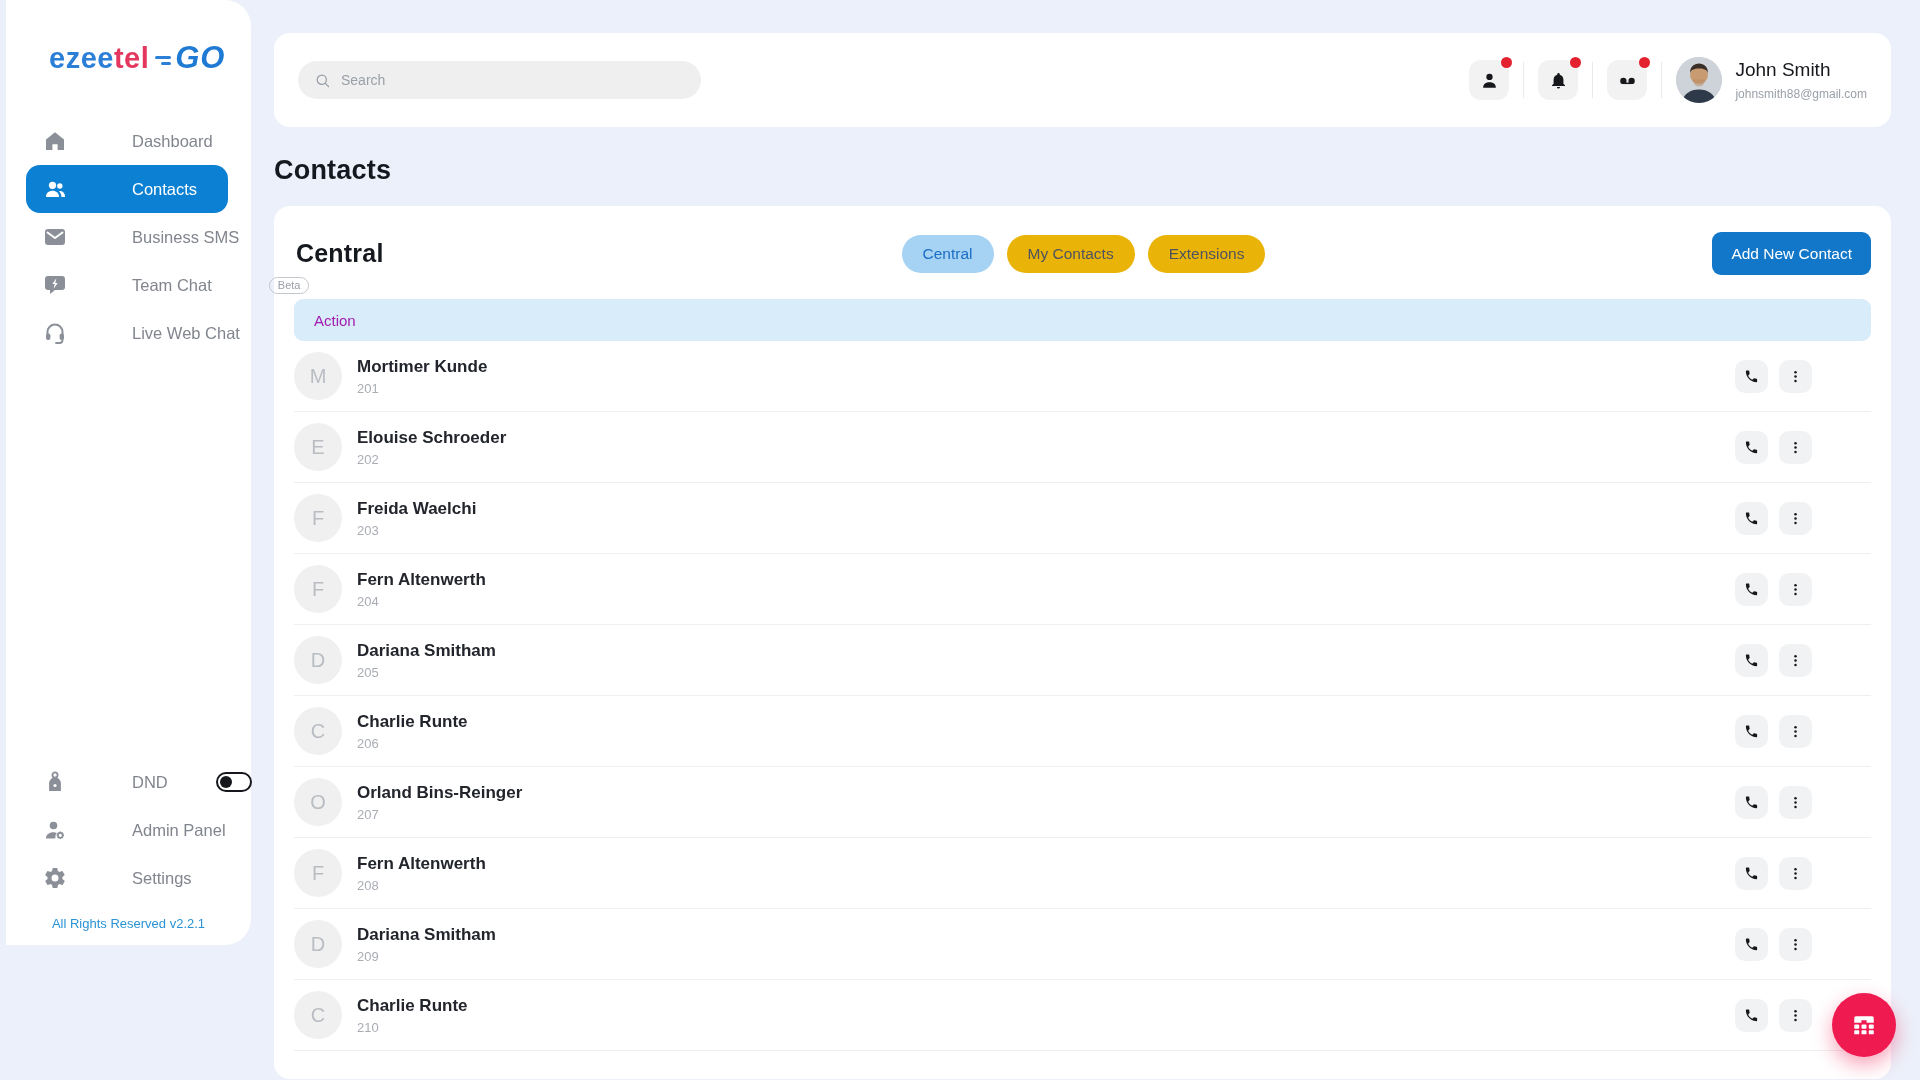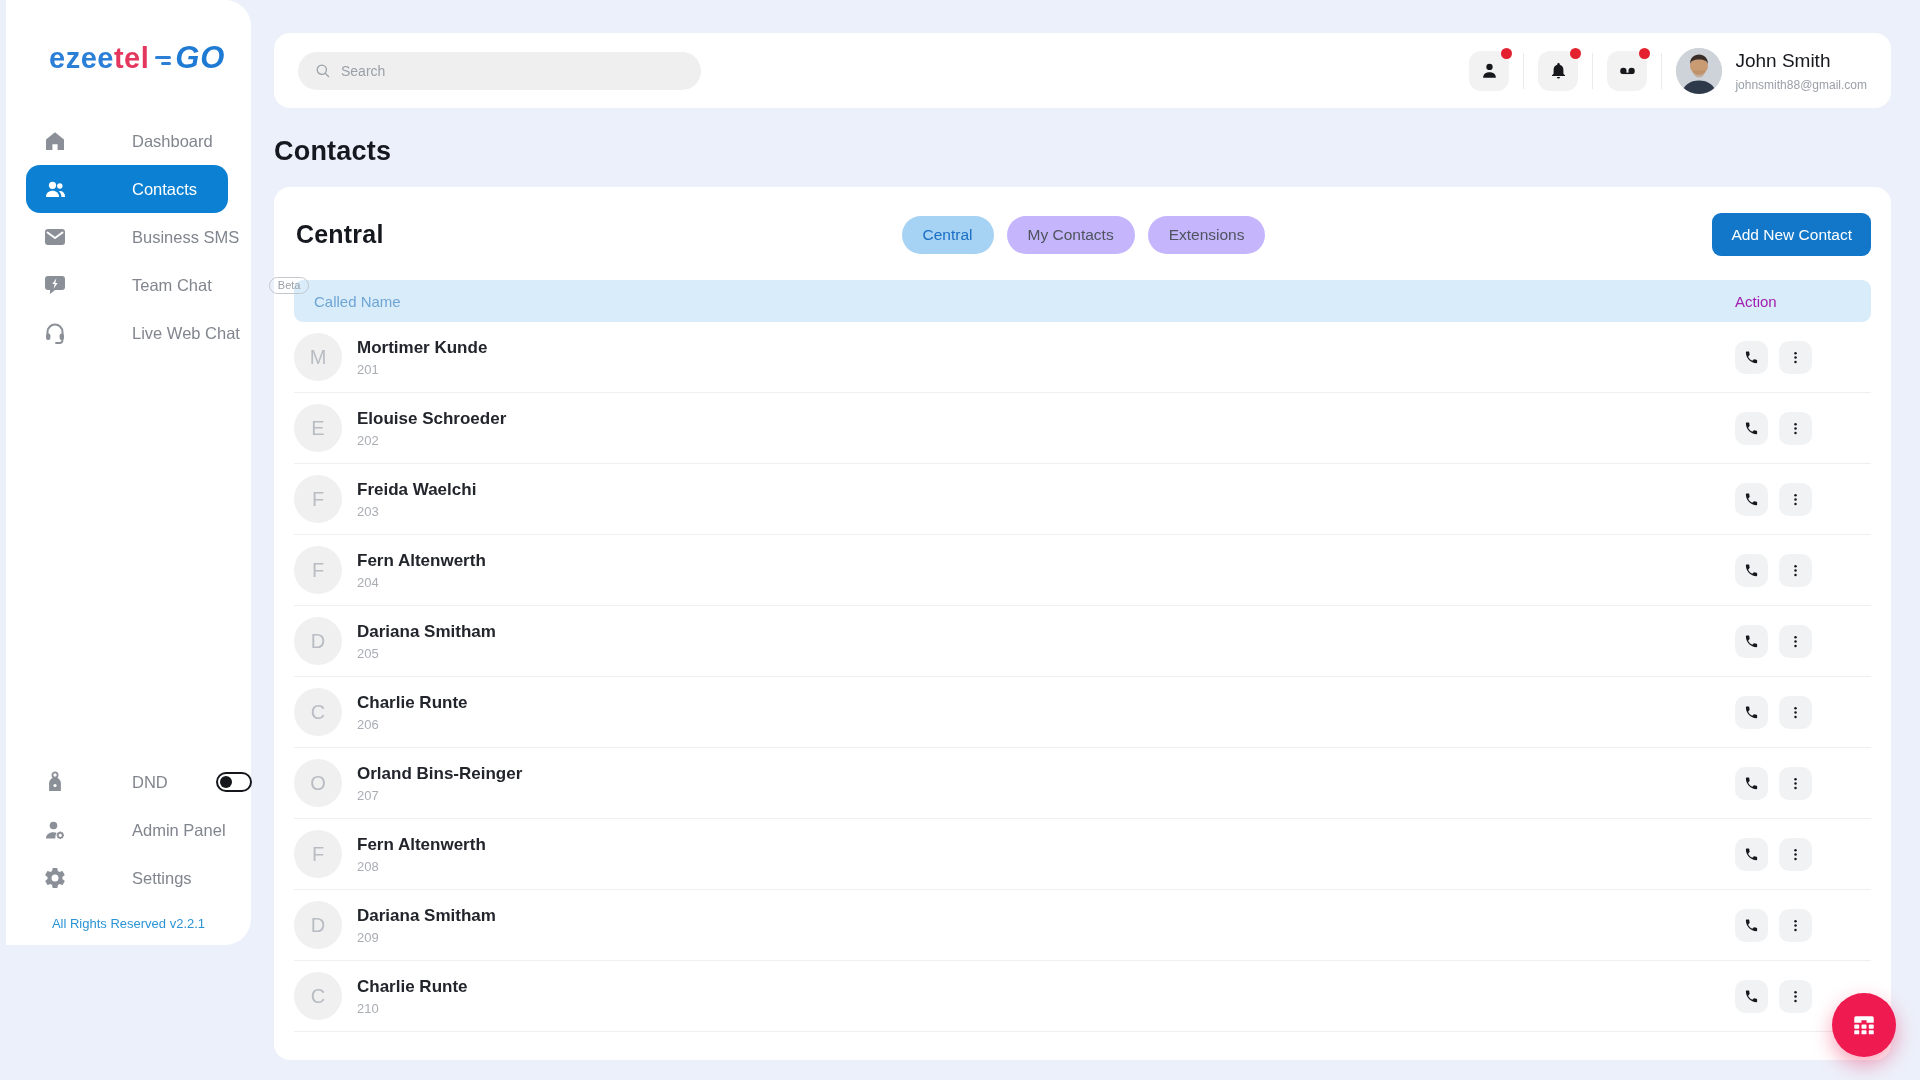--- a/index.html
+++ b/index.html
@@ -30,21 +30,21 @@
   .sidebar-bottom{position:absolute;left:0;right:0;bottom:0;padding-bottom:14px;}
   .toggle{width:36px;height:20px;border:2px solid #15171c;border-radius:12px;background:#fff;
     position:relative;margin-left:auto;margin-right:0;cursor:pointer;flex:none;}
   .toggle::after{content:"";position:absolute;left:2px;top:2px;width:12px;height:12px;
     background:#15171c;border-radius:50%;}
   .sb-footer{margin-top:14px;text-align:center;color:#2a93d5;font-size:13px;}
 
   
   .main{margin-left:245px;padding:33px 29px 0 29px;}
 
-  .topbar{background:#fff;border-radius:16px;height:75px;display:flex;align-items:center;
+  .topbar{background:#fff;border-radius:16px;height:94px;display:flex;align-items:center;
     padding:8px 24px;}
   .search{display:flex;align-items:center;width:403px;height:38px;background:#efefef;
     border-radius:19px;padding:0 16px;}
   .search .ic{width:17px;height:17px;color:#9aa0a8;flex:none;}
   .search input{border:none;outline:none;background:transparent;margin-left:10px;
     font-size:14px;color:#50545c;width:100%;}
   .search input::placeholder{color:#9aa0a8;}
   .tb-right{margin-left:auto;display:flex;align-items:center;}
   .icon-btn{position:relative;width:40px;height:40px;border:none;border-radius:12px;
     background:#f2f2f2;display:flex;align-items:center;justify-content:center;cursor:pointer;}
@@ -59,21 +59,21 @@
 
   .page-title{font-size:27px;font-weight:700;color:#15181e;margin:28px 0 20px 0;letter-spacing:.2px;}
 
   .card{background:#fff;border-radius:16px;padding-bottom:28px;position:relative;}
   .card-head{display:flex;align-items:center;padding:26px 20px 0 22px;}
   .card-head h2{font-size:25px;font-weight:700;color:#15181e;letter-spacing:.2px;}
   .head-side{flex:1;display:flex;}
   .head-side.right{justify-content:flex-end;}
   .tabs{display:flex;gap:13px;align-items:center;}
   .tab{height:38px;border:none;border-radius:19px;padding:0 21px;font-size:15.5px;
-    background:#c4b5fd;color:#4f545e;cursor:pointer;white-space:nowrap;}
+    background:#eab308;color:#4f545e;cursor:pointer;white-space:nowrap;}
   .tab.active{background:#a6d2f3;color:#1b6ec5;font-weight:500;}
   .add-btn{height:43px;border:none;border-radius:9px;background:#1277c9;color:#fff;
     font-size:15.5px;font-weight:500;padding:0 19px;cursor:pointer;white-space:nowrap;margin-left:44px;}
 
   .thead{margin:24px 20px 0 20px;height:42px;background:#d9ecf9;border-radius:9px;
     display:flex;align-items:center;padding-left:20px;}
   .thead .col-name{flex:1;color:#6fa5d4;font-size:15px;}
   .thead .col-action{width:136px;color:#a21caf;font-size:15px;}
 
   .rows{margin:0 20px;}
@@ -299,21 +299,20 @@
         <button class="tab active">Central</button>
         <button class="tab">My Contacts</button>
         <button class="tab">Extensions</button>
       </div>
       <div class="head-side right">
         <button class="add-btn">Add New Contact</button>
       </div>
     </div>
 
     <div class="thead">
-      <span class="col-name">Called Name</span>
       <span class="col-action">Action</span>
     </div>
 
     <div class="rows">
 
       <div class="row">
         <div class="avatar">M</div>
         <div class="cinfo">
             <div class="cname">Mortimer Kunde</div>
         <div class="cnum">201</div>

